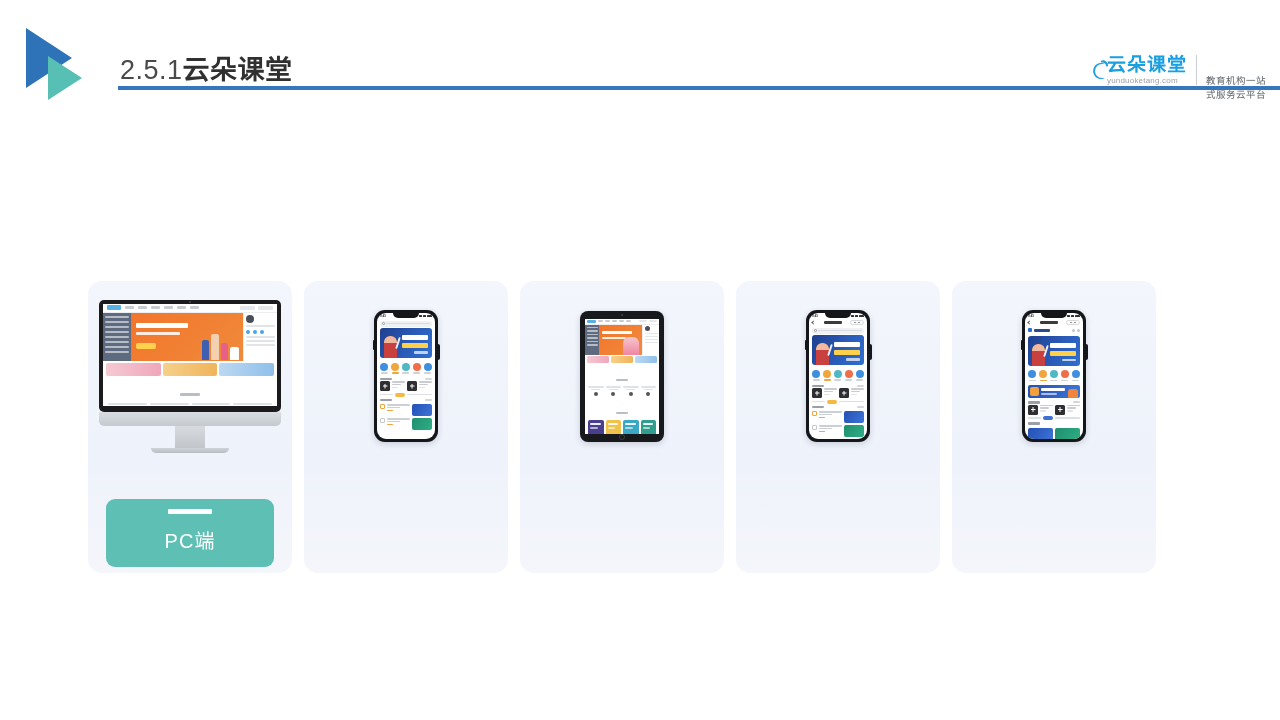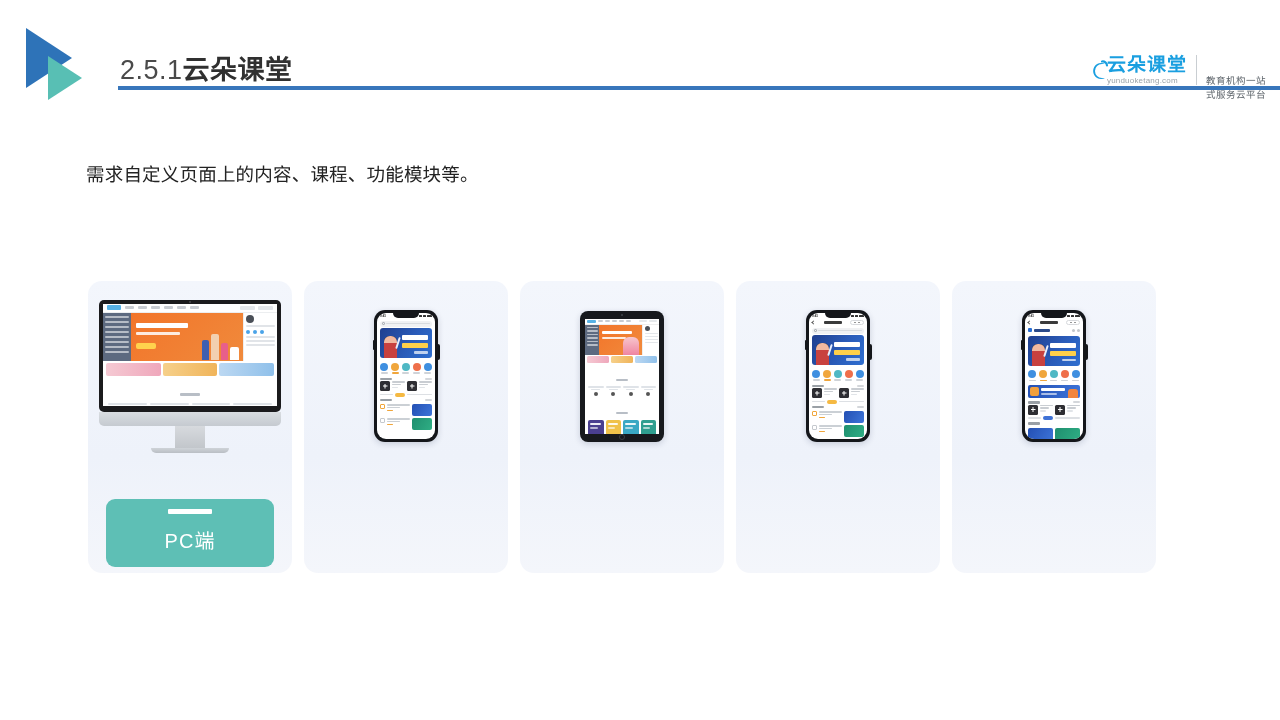--- a/index.html
+++ b/index.html
@@ -345,21 +345,20 @@
     <div class="brand-divider"></div>
     <div class="brand-slogan">
       <span>教育机构一站</span>
       <span>式服务云平台</span>
     </div>
   </div>
 </div>
 
 <div class="intro">
   <br>
-  <span>需求自定义页面上的内容、课程、功能模块等。</span>
 </div>
 
 <div class="cards">
 
   <div class="card">
     <div class="device-area">
       <div class="imac">
         <div class="imac-screen">
           <div class="imac-cam"></div>
           <div class="web">

